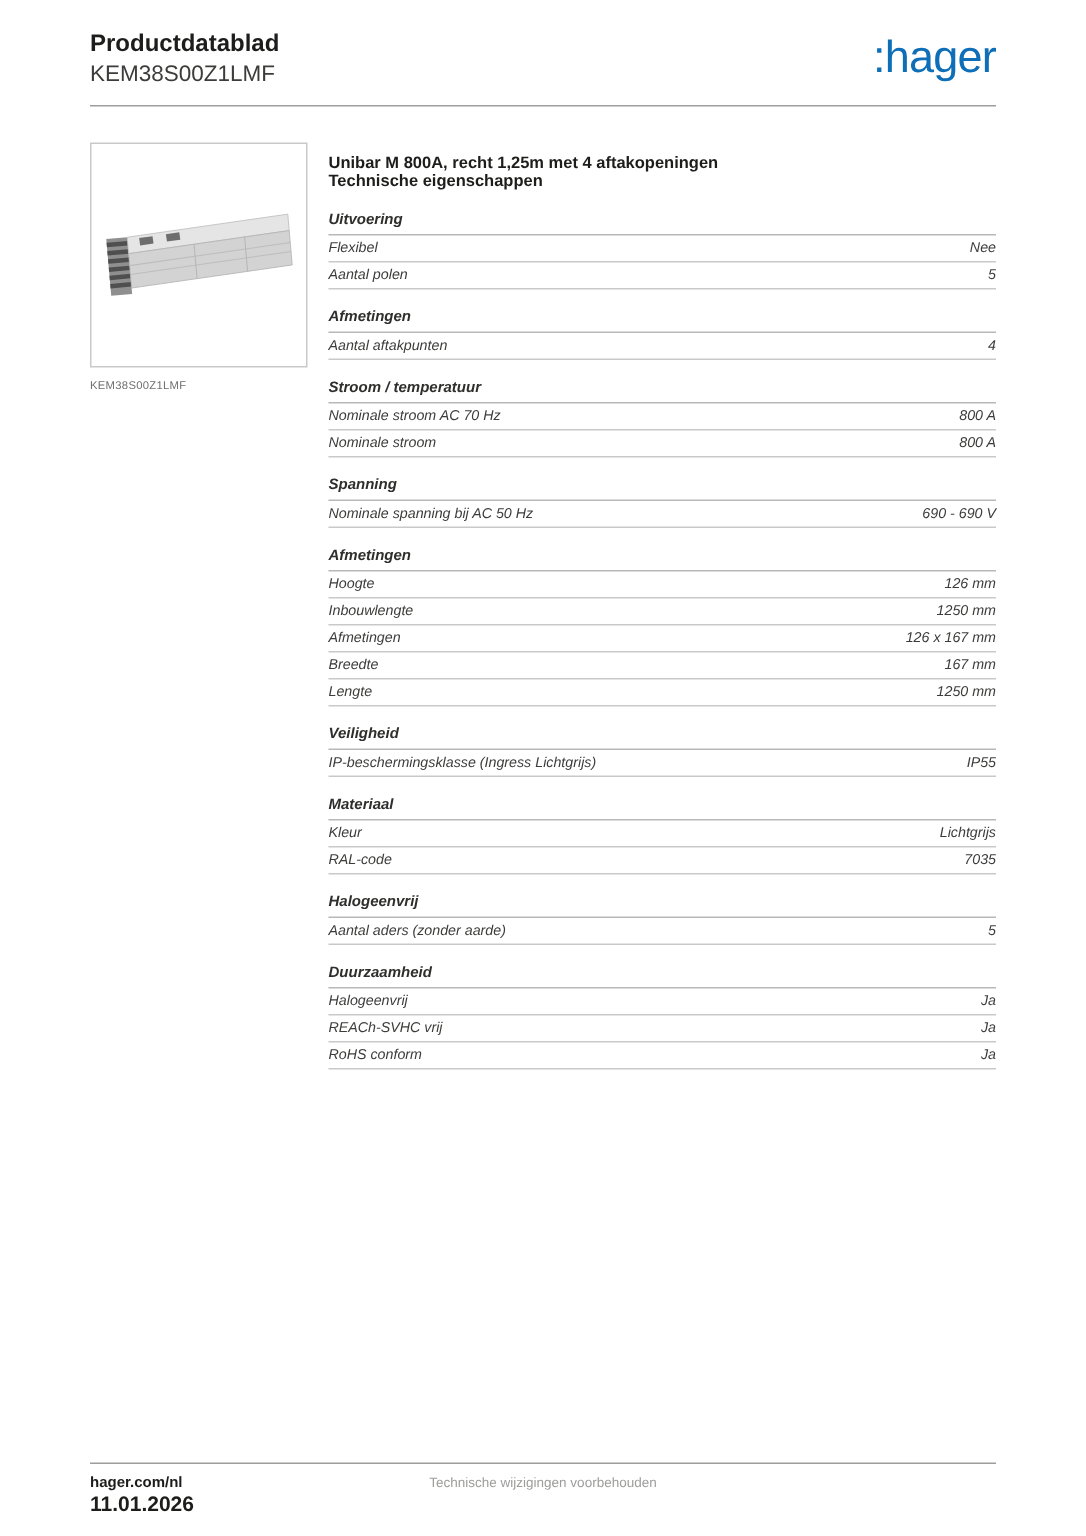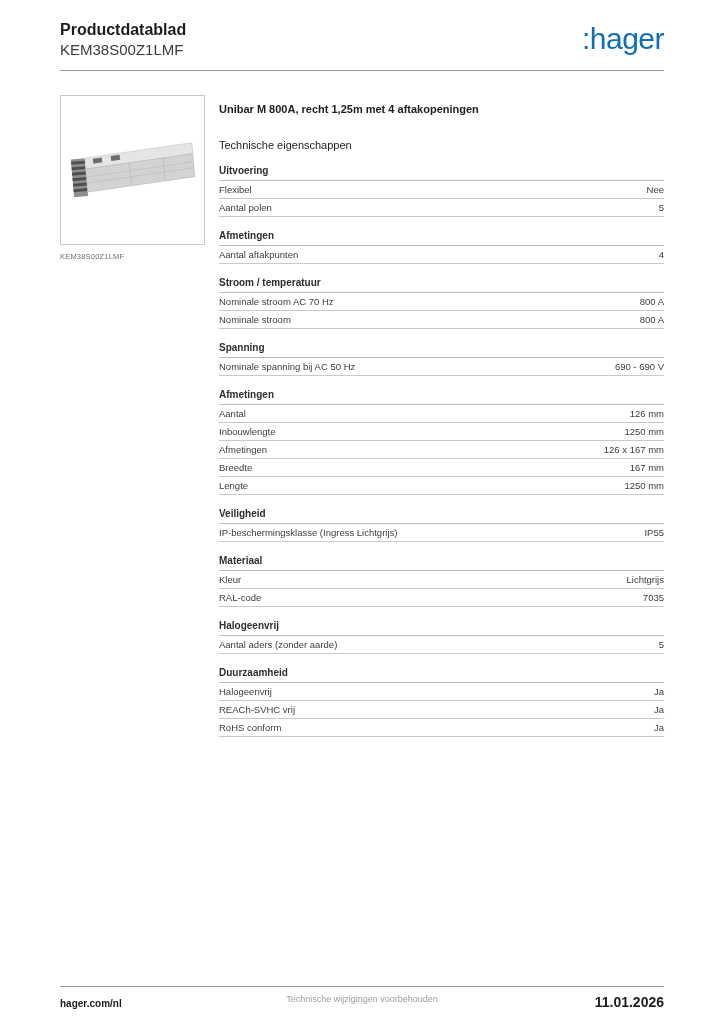--- a/index.html
+++ b/index.html
@@ -38,44 +38,44 @@
   .left-col { flex: 0 0 145px; width: 145px; }
   .image-box {
     width: 145px; height: 150px;
     border: 1px solid #c9c9c9;
     background: #fff;
     display: flex; align-items: center; justify-content: center;
   }
   .image-caption { margin-top: 7px; font-size: 7.5px; color: #706f6f; letter-spacing: 0.2px; }
   .right-col { flex: 1; margin-left: 14px; }
   .product-name { font-size: 11px; font-weight: bold; color: #1d1d1b; margin-top: 8px; }
-  .tech-heading { font-size: 11px; font-weight: normal; color: #1d1d1b; margin-top: 24px; }
+  .tech-heading { font-size: 11px; font-weight: bold; color: #1d1d1b; }
   .sections { margin-top: 12px; }
-  .spec-section { margin-bottom: 11px; }
+  .spec-section { margin-bottom: 11px; font-style: italic; }
   .section-title {
     font-size: 10px; font-weight: bold; color: #2e2e2d;
     padding: 2px 0 4px 0;
     border-bottom: 1px solid #b8b8b8;
   }
   .spec-row {
     display: flex; justify-content: space-between; align-items: flex-start;
     font-size: 9.5px; color: #3c3c3b;
     padding: 3px 0;
     border-bottom: 1px solid #c9c9c9;
   }
   .spec-label { text-align: left; }
   .spec-value { text-align: right; white-space: nowrap; padding-left: 10px; }
   
   .footer {
     position: absolute;
     left: 60px; right: 60px; bottom: 14px;
     border-top: 1px solid #9d9d9c;
     padding-top: 7px;
   }
-  .footer-row { position: relative; display: flex; justify-content: space-between; align-items: baseline; }
+  .footer-row { position: relative; display: flex; justify-content: space-between; align-items: baseline; flex-direction: column; }
   .footer-site { font-size: 10px; font-weight: bold; color: #1d1d1b; text-decoration: none; }
   .footer-disclaimer {
     position: absolute; left: 50%; transform: translateX(-50%);
     font-size: 9px; color: #9d9d9c; white-space: nowrap;
   }
   .footer-date { font-size: 14px; font-weight: bold; color: #1d1d1b; text-align: right; }
 </style>
 </head>
 <body>
 
@@ -160,21 +160,21 @@
           <section class="spec-section">
             <h3 class="section-title">Spanning</h3>
             <div class="spec-row">
               <span class="spec-label">Nominale spanning bij AC 50 Hz</span>
               <span class="spec-value">690 - 690 V</span>
             </div>
           </section>
           <section class="spec-section">
             <h3 class="section-title">Afmetingen</h3>
             <div class="spec-row">
-              <span class="spec-label">Aantal</span>
+              <span class="spec-label">Hoogte</span>
               <span class="spec-value">126 mm</span>
             </div>
             <div class="spec-row">
               <span class="spec-label">Inbouwlengte</span>
               <span class="spec-value">1250 mm</span>
             </div>
             <div class="spec-row">
               <span class="spec-label">Afmetingen</span>
               <span class="spec-value">126 x 167 mm</span>
             </div>

